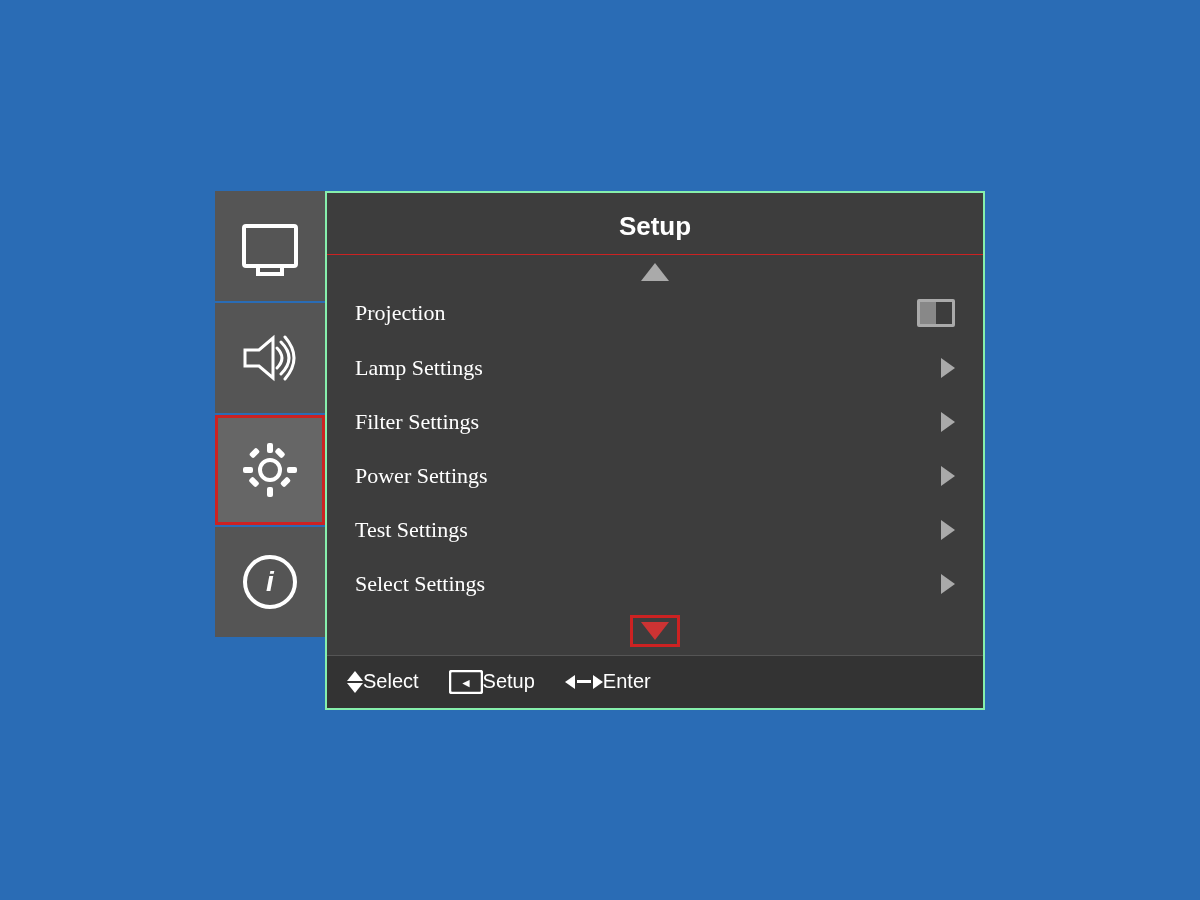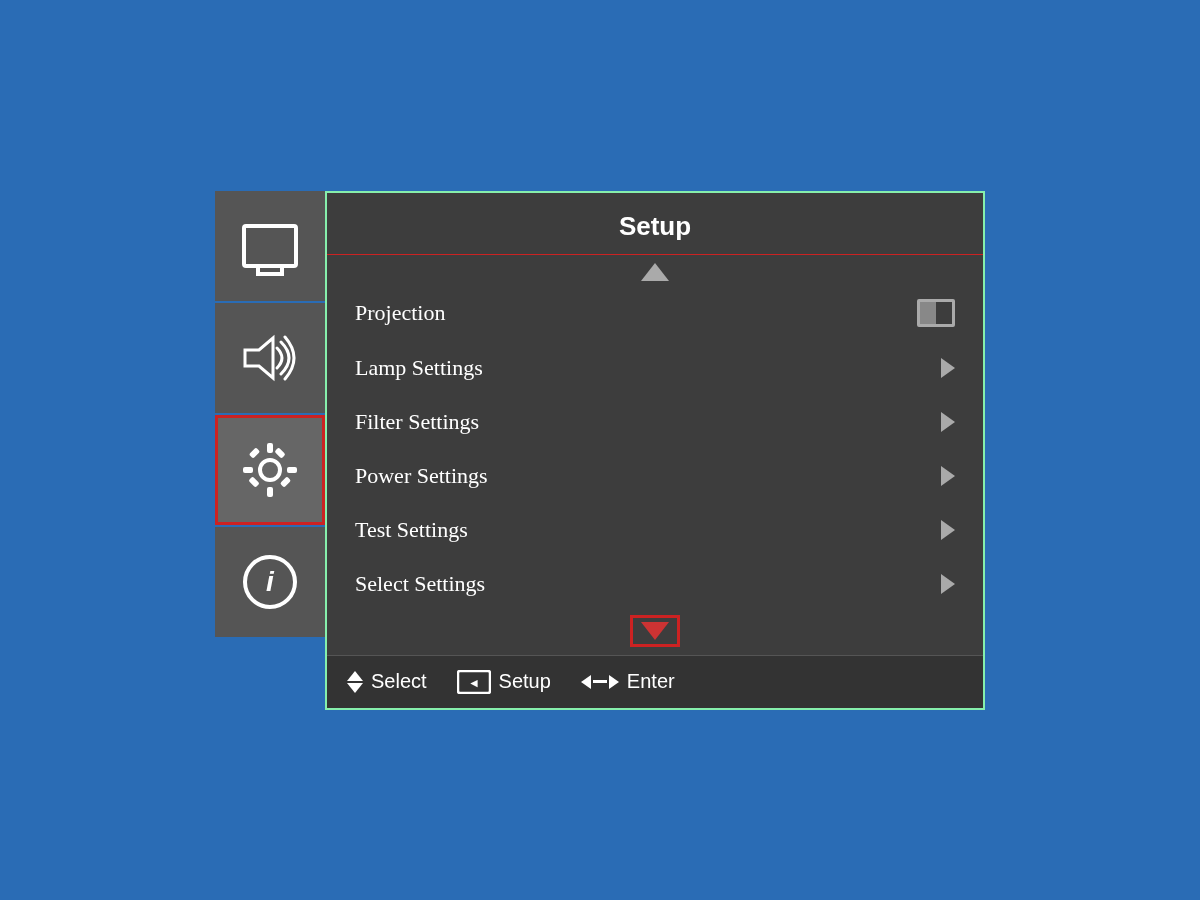--- a/index.html
+++ b/index.html
@@ -197,21 +197,21 @@
       border-top: 1px solid #555;
       display: flex;
       align-items: center;
       padding: 14px 20px;
       gap: 30px;
     }
 
     .footer-item {
       display: flex;
       align-items: center;
-      gap: 8px;
+      gap: 0;
       color: white;
       font-size: 20px;
     }
 
     .footer-icon-select {
       display: flex;
       flex-direction: column;
       gap: 2px;
     }
 

